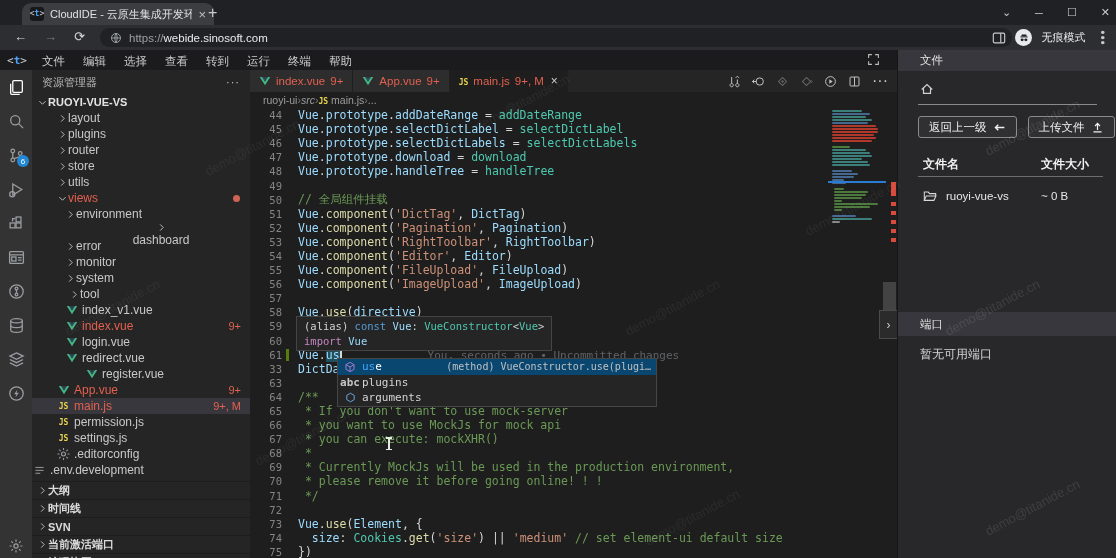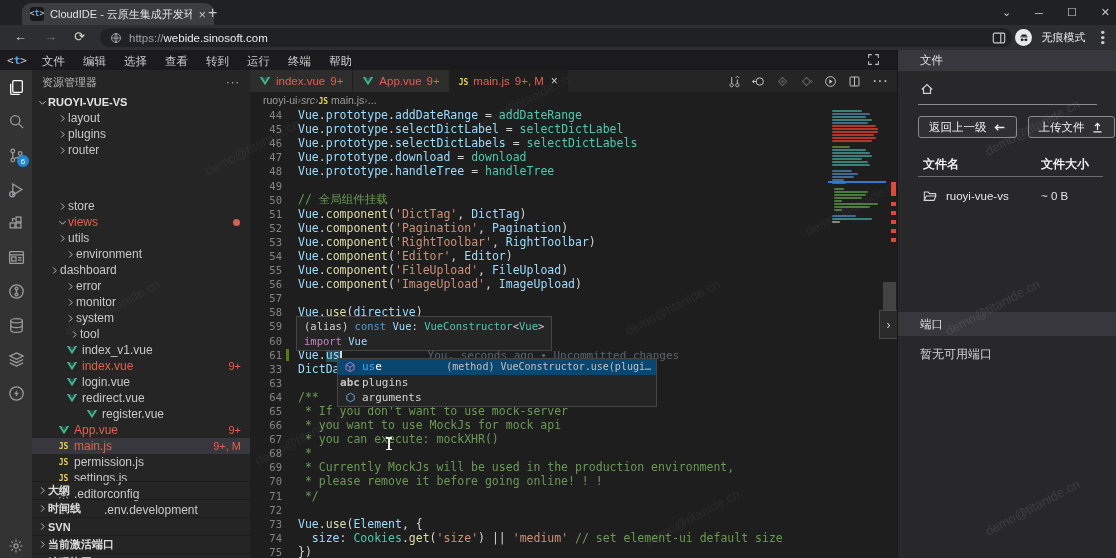--- a/index.html
+++ b/index.html
@@ -287,54 +287,54 @@
           <span>plugins</span>
         </div>
         <div class="trow" style="padding-left: 24px;">
           <span class="tchev">
             <svg viewBox="0 0 16 16" width="11" height="11" fill="none" stroke="currentColor" stroke-width="1.4">
               <path d="M6 3.5L10.5 8 6 12.5"></path>
             </svg>
           </span>
           <span>router</span>
         </div>
-        <div class="trow" style="padding-left: 24px; margin-top: 40px;">
+        <div class="trow" style="padding-left: 24px;">
           <span class="tchev">
             <svg viewBox="0 0 16 16" width="11" height="11" fill="none" stroke="currentColor" stroke-width="1.4">
               <path d="M6 3.5L10.5 8 6 12.5"></path>
             </svg>
           </span>
           <span>store</span>
+        </div>
+        <div class="trow" style="padding-left: 24px;">
+          <span class="tchev">
+            <svg viewBox="0 0 16 16" width="11" height="11" fill="none" stroke="currentColor" stroke-width="1.4">
+              <path d="M6 3.5L10.5 8 6 12.5"></path>
+            </svg>
+          </span>
+          <span>utils</span>
         </div>
         <div class="trow mod" style="padding-left: 24px;">
           <span class="tchev">
             <svg viewBox="0 0 16 16" width="11" height="11" fill="none" stroke="currentColor" stroke-width="1.4">
               <path d="M3.5 6L8 10.5 12.5 6"></path>
             </svg>
           </span>
           <span>views</span>
           <span class="tdot"></span>
         </div>
-        <div class="trow" style="padding-left: 24px;">
-          <span class="tchev">
-            <svg viewBox="0 0 16 16" width="11" height="11" fill="none" stroke="currentColor" stroke-width="1.4">
-              <path d="M6 3.5L10.5 8 6 12.5"></path>
-            </svg>
-          </span>
-          <span>utils</span>
-        </div>
         <div class="trow" style="padding-left: 32px;">
           <span class="tchev">
             <svg viewBox="0 0 16 16" width="11" height="11" fill="none" stroke="currentColor" stroke-width="1.4">
               <path d="M6 3.5L10.5 8 6 12.5"></path>
             </svg>
           </span>
           <span>environment</span>
         </div>
-        <div class="trow" style="padding-left: 16px;">
+        <div class="trow" style="padding-left: 40px; flex-direction: column;">
           <span class="tchev">
             <svg viewBox="0 0 16 16" width="11" height="11" fill="none" stroke="currentColor" stroke-width="1.4">
               <path d="M6 3.5L10.5 8 6 12.5"></path>
             </svg>
           </span>
           <span>dashboard</span>
         </div>
         <div class="trow" style="padding-left: 32px;">
           <span class="tchev">
             <svg viewBox="0 0 16 16" width="11" height="11" fill="none" stroke="currentColor" stroke-width="1.4">
@@ -444,21 +444,21 @@
         </div>
         <div class="trow" style="padding-left: 24px;">
           <span class="ticon16" style="color:#9a9da1">
             <svg viewBox="0 0 16 16" width="16" height="16" fill="none" stroke="currentColor" stroke-width="1.2">
               <circle cx="8" cy="8" r="2.1"></circle>
               <path d="M8 1.6v2.1M8 12.3v2.1M1.6 8h2.1M12.3 8h2.1M3.4 3.4l1.5 1.5M11.1 11.1l1.5 1.5M12.6 3.4l-1.5 1.5M4.9 11.1l-1.5 1.5"></path>
             </svg>
           </span>
           <span>.editorconfig</span>
         </div>
-        <div class="trow" style="padding-left: 24px; gap: 30px;">
+        <div class="trow" style="">
           <span class="ticon16" style="color:#9a9da1">
             <svg viewBox="0 0 16 16" width="13" height="13" fill="none" stroke="currentColor" stroke-width="1.2">
               <path d="M3 4.2h10M3 7.8h10M3 11.4h6"></path>
             </svg>
           </span>
           <span>.env.development</span>
         </div>
       </div>
     <div class="sections" id="sections">
         <div class="sec-row">

